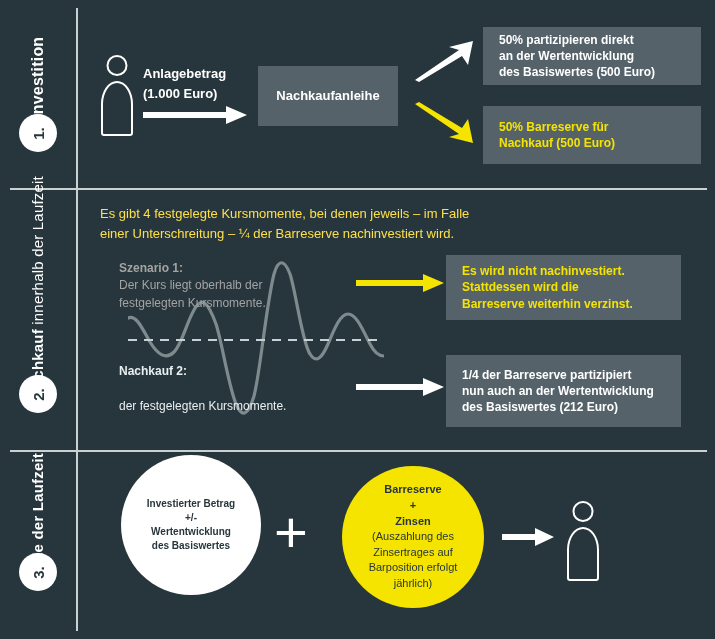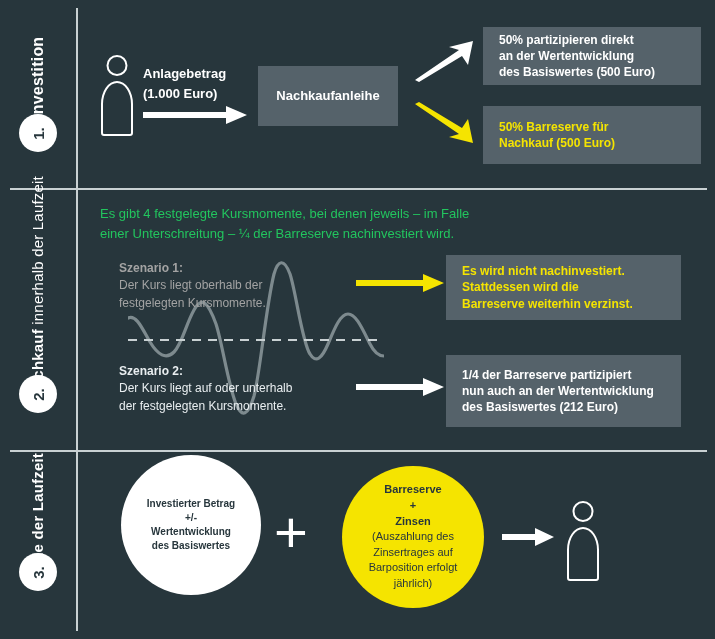--- a/index.html
+++ b/index.html
@@ -67,21 +67,21 @@
     line-height: 1.35;
   }
   .box-txt { font-size: 12px; font-weight: bold; }
   .box-white { color: #ffffff; }
   .box-yellow { color: #f5e400; }
 
   
   .lead {
     position: absolute;
     font-size: 13px;
-    color: #22c55e;
+    color: #fde047;
     line-height: 1.55;
   }
   .scen {
     position: absolute;
     font-size: 12px;
     line-height: 1.45;
   }
   .scen .ttl { font-weight: bold; display: block; }
   .scen-y { color: #a3a3a3; }
   .scen-w { color: #e9eef0; }
@@ -224,22 +224,22 @@
 
   <div class="box" style="left:446px; top:255px; width:235px; height:65px;">
     <div>
       <div class="box-txt box-yellow">Es wird nicht nachinvestiert.</div>
       <div class="box-txt box-yellow">Stattdessen wird die</div>
       <div class="box-txt box-yellow">Barreserve weiterhin verzinst.</div>
     </div>
   </div>
 
   <div class="scen scen-w" style="left:119px; top:363px;">
-    <span class="ttl">Szenario 2:</span>
-    <span>Der Kurs liegt auf oder unterhalb</span><br>
+    <span class="ttl">Nachkauf 2:</span>
+    <br>
     <span>der festgelegten Kursmomente.</span>
   </div>
 
   <svg class="arrow-h" style="left:356px; top:378px;" width="88" height="18" viewBox="0 0 88 18">
     <path d="M0 6 H67 V0 L88 9 L67 18 V12 H0 Z" fill="#ffffff"></path>
   </svg>
 
   <div class="box" style="left:446px; top:355px; width:235px; height:72px;">
     <div>
       <div class="box-txt box-white">1/4 der Barreserve partizipiert</div>

